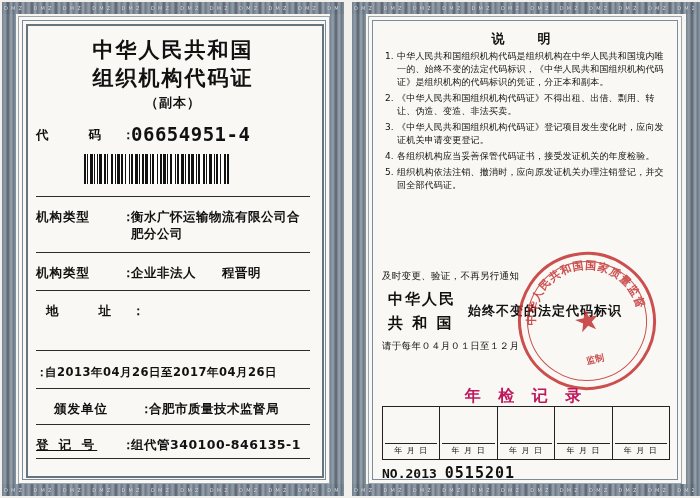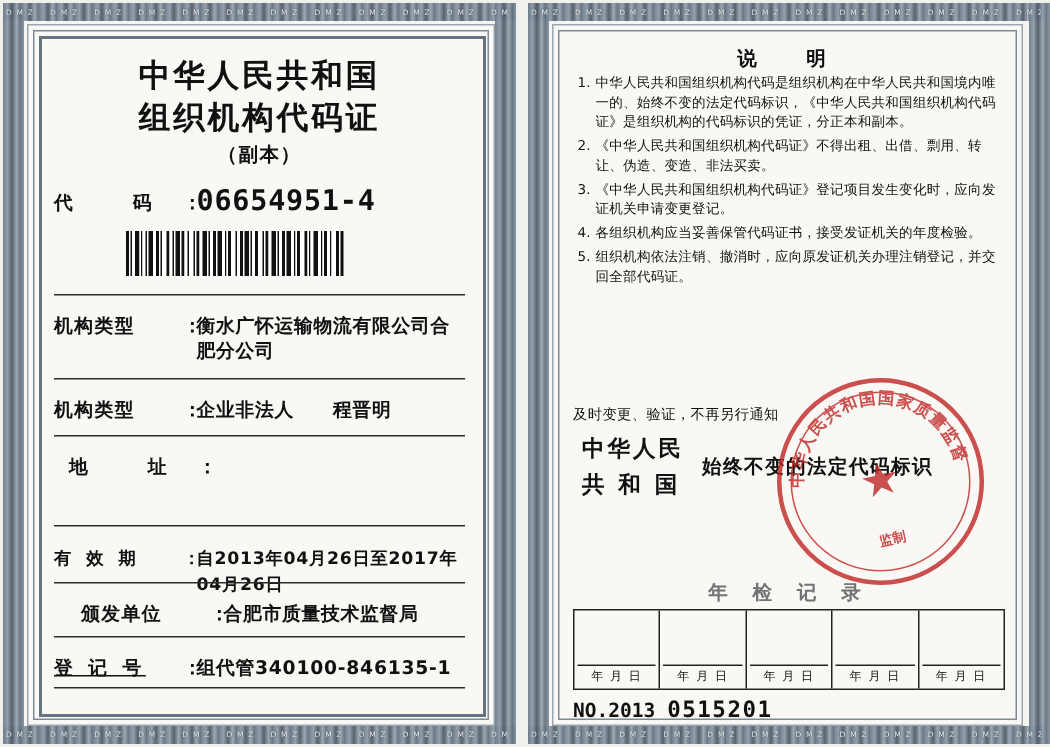--- a/index.html
+++ b/index.html
@@ -204,24 +204,24 @@
     text-align: center;
     color: #c02a2a;
     font-size: 9px;
     font-weight: bold;
   }
 
   .insp-title {
     position: absolute;
     left: 0; right: 0;
     text-align: center;
-    font-size: 13px;
+    font-size: 16px;
     font-weight: bold;
     letter-spacing: 6px;
-    color: #737373;
+    color: #be185d;
   }
   .grid {
     position: absolute;
     display: flex;
     border: 1px solid #222;
   }
   .grid .cell {
     flex: 1 1 0;
     border-right: 1px solid #222;
     position: relative;
@@ -388,21 +388,20 @@
     </div>
     <div class="hline" style="left:34px;top:288px;width:274px;"></div>
 
     <div class="row" style="left:44px;top:300px;width:274px;">
       <span class="lbl">地　　址</span>
       <span class="colon">：</span>
     </div>
     <div class="hline" style="left:34px;top:348px;width:274px;"></div>
 
     <div class="row" style="left:34px;top:362px;width:274px;font-size:11.5px;">
-      <span class="lbl" style="letter-spacing:3px;">有 效 期</span>
       <span class="colon">：</span>
       <span class="val">自2013年04月26日至2017年04月26日</span>
     </div>
     <div class="hline" style="left:34px;top:386px;width:274px;"></div>
 
     <div class="row" style="left:52px;top:398px;width:274px;">
       <span class="lbl tight">颁发单位</span>
       <span class="colon">：</span>
       <span class="val">合肥市质量技术监督局</span>
     </div>
@@ -439,20 +438,21 @@
         <li>组织机构依法注销、撤消时，应向原发证机关办理注销登记，并交回全部代码证。</li>
       </ol>
     </div>
 
     <div class="rnote" style="left:30px;top:268px;">及时变更、验证，不再另行通知</div>
 
     <div class="big-cn" style="left:36px;top:288px;">中华人民</div>
     <div class="big-cn" style="left:36px;top:312px;">共 和 国</div>
     <div class="big-cn" style="left:116px;top:300px;font-size:13px;letter-spacing:1px;">始终不变的法定代码标识</div>
 
+    <div class="rnote" style="left:30px;top:338px;">请于每年０４月０１日至１２月</div>
 
     <div class="seal" style="left:166px;top:250px;">
       <div class="ring"></div>
       <svg class="arc" viewBox="0 0 132 132">
         <path id="arcpath" d="M 14,66 A 52,52 0 1 1 118,66" fill="none"></path>
         <text><textPath href="#arcpath" startOffset="4%">中华人民共和国国家质量监督检验检疫总局</textPath></text>
       </svg>
       <div class="star">★</div>
       <div class="sub">监制</div>
     </div>

